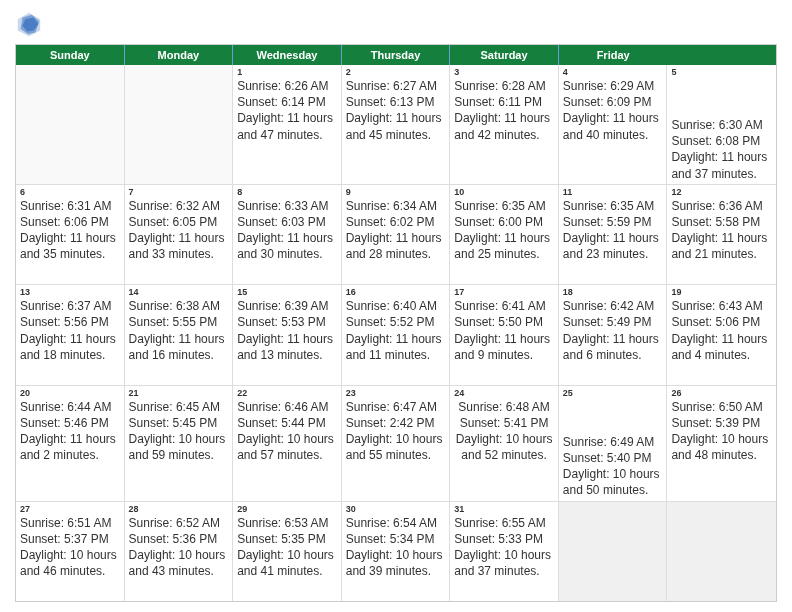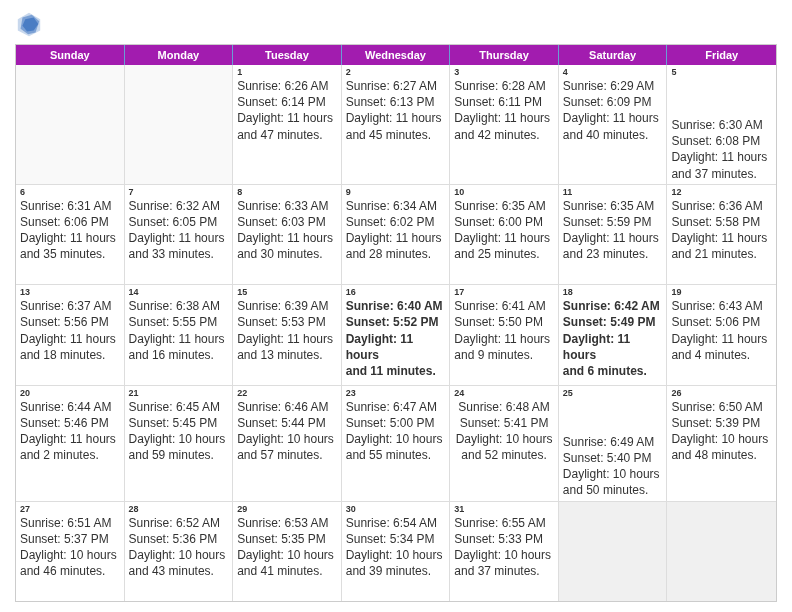--- a/index.html
+++ b/index.html
@@ -53,21 +53,21 @@
     }
     .calendar {
       flex: 1;
       display: flex;
       flex-direction: column;
       border: 1px solid #ccc;
     }
     .cal-header {
       display: grid;
       grid-template-columns: repeat(7, 1fr);
-      background: #a21caf;
+      background: #15803d;
     }
     .cal-header-cell {
       color: white;
       font-size: 11px;
       font-weight: bold;
       text-align: center;
       padding: 4px 2px;
       border-right: 1px solid #6a9dd4;
     }
     .cal-header-cell:last-child { border-right: none; }
@@ -125,21 +125,20 @@
     <div class="title-section">
       <div class="month-title"></div>
       <div class="subtitle"></div>
     </div>
   </div>
 
   <div class="calendar">
     <div class="cal-header">
     <div class="cal-header-cell">Sunday</div>
         <div class="cal-header-cell">Monday</div>
-        <div class="cal-header-cell">Tuesday</div>
         <div class="cal-header-cell">Wednesday</div>
         <div class="cal-header-cell">Thursday</div>
         <div class="cal-header-cell">Saturday</div>
         <div class="cal-header-cell">Friday</div>
       </div>
     <div class="cal-body">
     <div class="cal-row">
           <div class="cal-cell empty"></div>
           <div class="cal-cell empty"></div>
           <div class="cal-cell">
@@ -246,35 +245,35 @@
           </div>
           <div class="cal-cell">
             <span class="day-num">15</span>
             <div class="cell-text" style="white-space: pre-line;">Sunrise: 6:39 AM
 Sunset: 5:53 PM
 Daylight: 11 hours
 and 13 minutes.</div>
           </div>
           <div class="cal-cell">
             <span class="day-num">16</span>
-            <div class="cell-text" style="white-space: pre-line; font-weight: bold;">Sunrise: 6:40 AM
+            <div class="cell-text" style="white-space: pre-line;">Sunrise: 6:40 AM
 Sunset: 5:52 PM
 Daylight: 11 hours
 and 11 minutes.</div>
           </div>
           <div class="cal-cell">
             <span class="day-num">17</span>
             <div class="cell-text" style="white-space: pre-line;">Sunrise: 6:41 AM
 Sunset: 5:50 PM
 Daylight: 11 hours
 and 9 minutes.</div>
           </div>
           <div class="cal-cell">
             <span class="day-num">18</span>
-            <div class="cell-text" style="white-space: pre-line; font-weight: bold;">Sunrise: 6:42 AM
+            <div class="cell-text" style="white-space: pre-line;">Sunrise: 6:42 AM
 Sunset: 5:49 PM
 Daylight: 11 hours
 and 6 minutes.</div>
           </div>
           <div class="cal-cell">
             <span class="day-num">19</span>
             <div class="cell-text" style="white-space: pre-line;">Sunrise: 6:43 AM
 Sunset: 5:06 PM
 Daylight: 11 hours
 and 4 minutes.</div>
@@ -298,21 +297,21 @@
           <div class="cal-cell">
             <span class="day-num">22</span>
             <div class="cell-text" style="white-space: pre-line;">Sunrise: 6:46 AM
 Sunset: 5:44 PM
 Daylight: 10 hours
 and 57 minutes.</div>
           </div>
           <div class="cal-cell">
             <span class="day-num">23</span>
             <div class="cell-text" style="white-space: pre-line;">Sunrise: 6:47 AM
-Sunset: 5:00 PM
+Sunset: 2:42 PM
 Daylight: 10 hours
 and 55 minutes.</div>
           </div>
           <div class="cal-cell">
             <span class="day-num">24</span>
             <div class="cell-text" style="white-space: pre-line; text-align: center;">Sunrise: 6:48 AM
 Sunset: 5:41 PM
 Daylight: 10 hours
 and 52 minutes.</div>
           </div>

